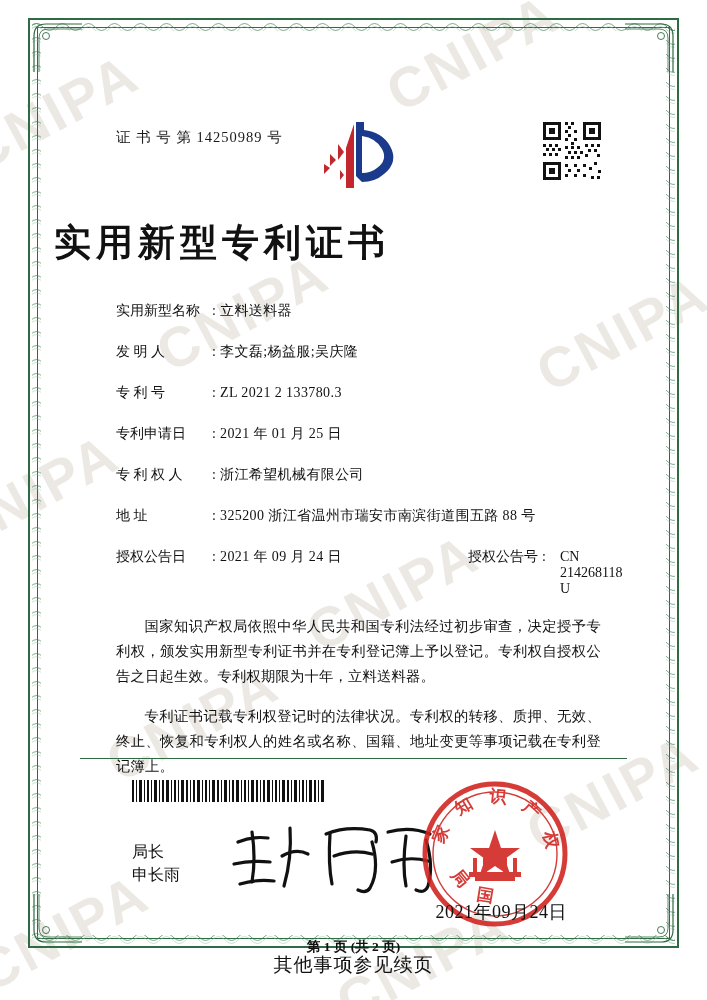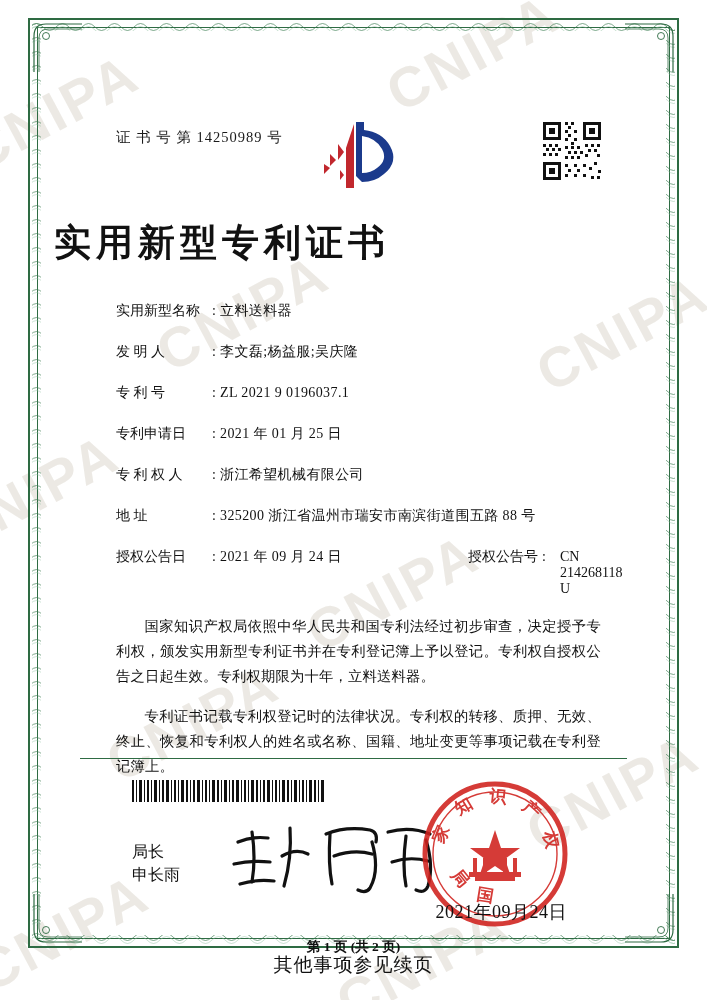--- a/index.html
+++ b/index.html
@@ -402,21 +402,21 @@
         <div class="field-value">立料送料器</div>
       </div>
       <div class="field-row">
         <div class="field-label">发  明  人</div>
         <div class="field-colon">:</div>
         <div class="field-value">李文磊;杨益服;吴庆隆</div>
       </div>
       <div class="field-row">
         <div class="field-label">专  利  号</div>
         <div class="field-colon">:</div>
-        <div class="field-value">ZL 2021 9 0196037.1</div>
+        <div class="field-value">ZL 2021 2 133780.3</div>
       </div>
       <div class="field-row">
         <div class="field-label">专利申请日</div>
         <div class="field-colon">:</div>
         <div class="field-value">2021 年 01 月 25 日</div>
       </div>
       <div class="field-row">
         <div class="field-label">专 利 权 人</div>
         <div class="field-colon">:</div>
         <div class="field-value">浙江希望机械有限公司</div>

